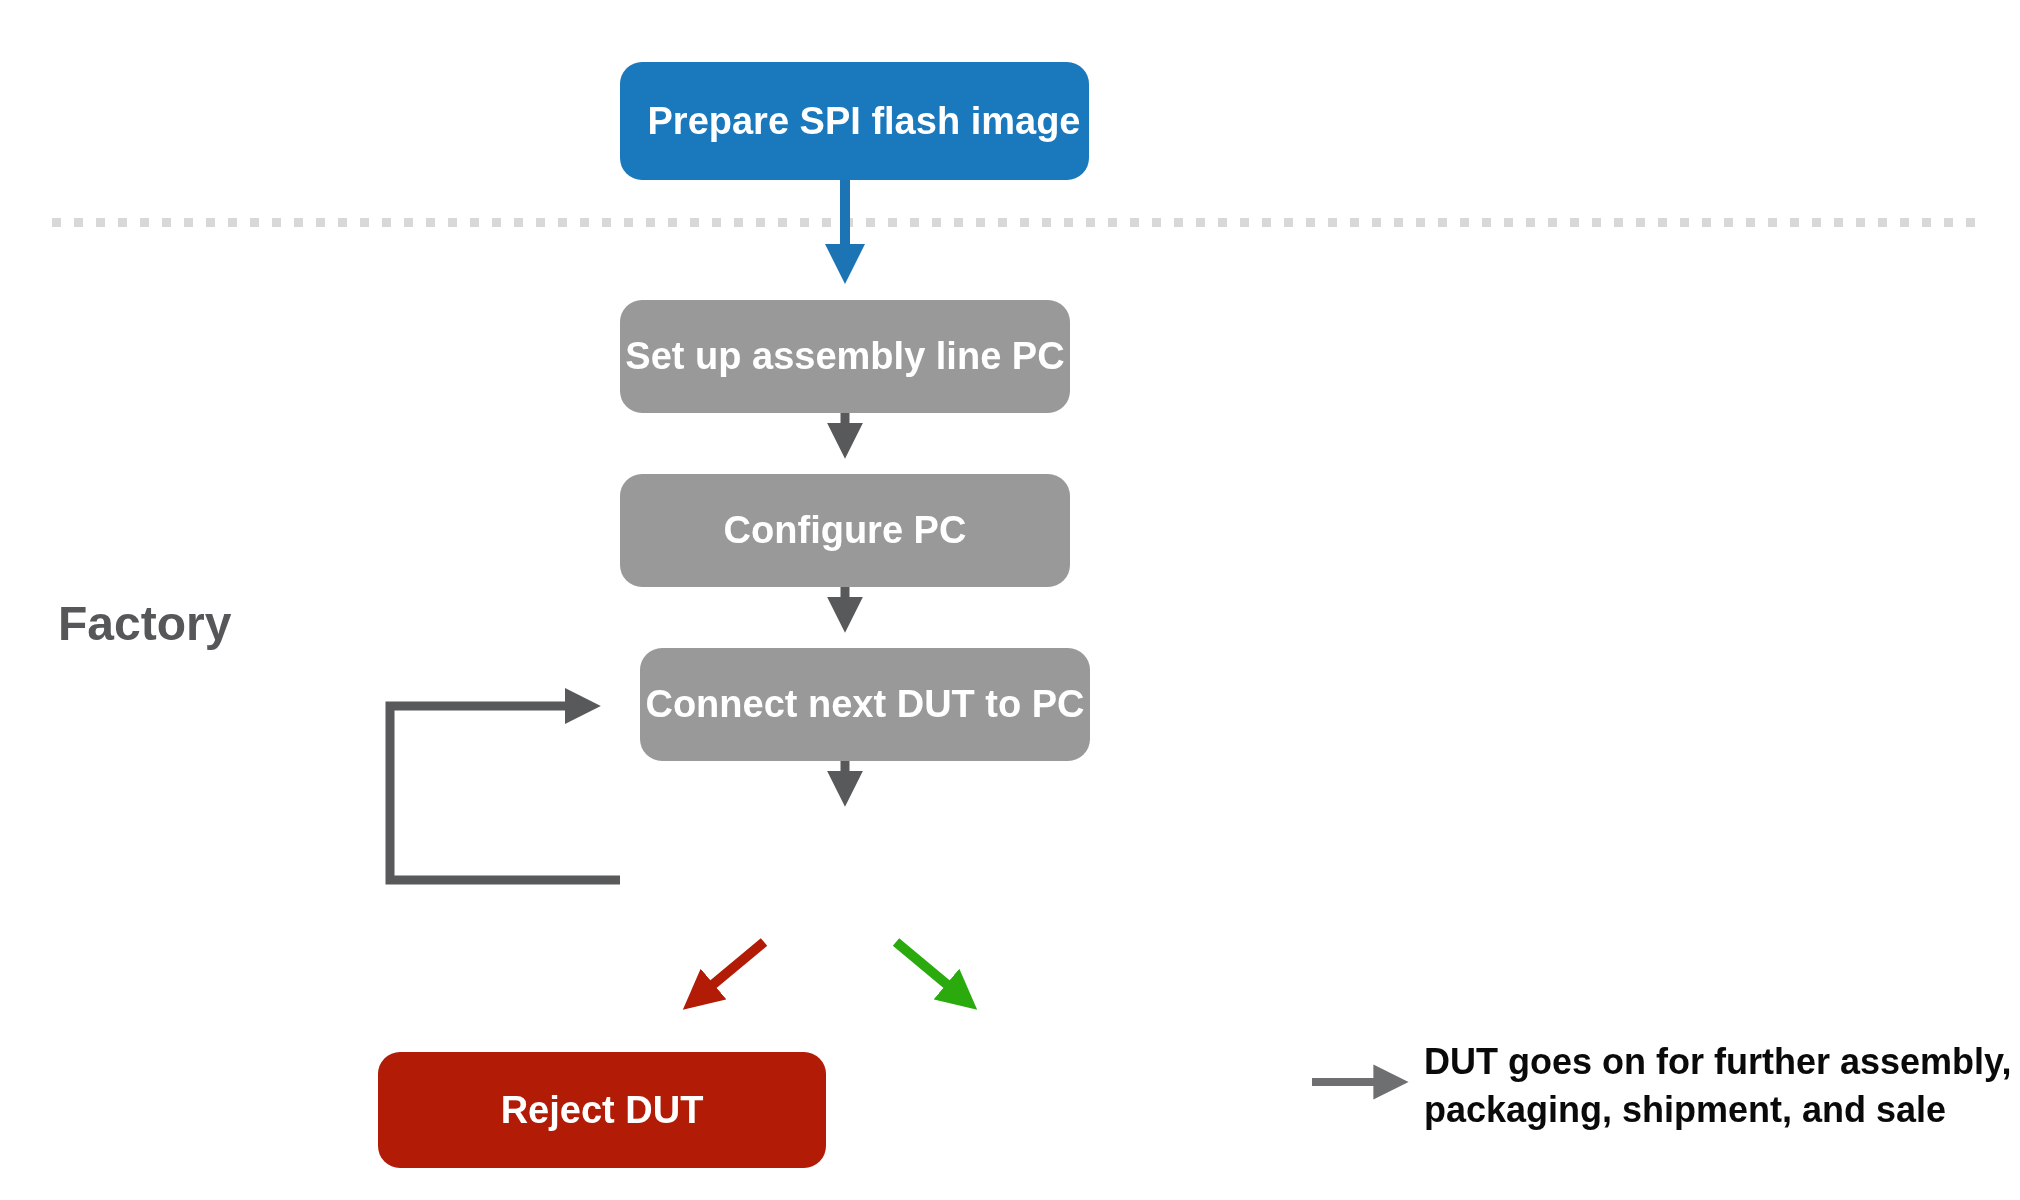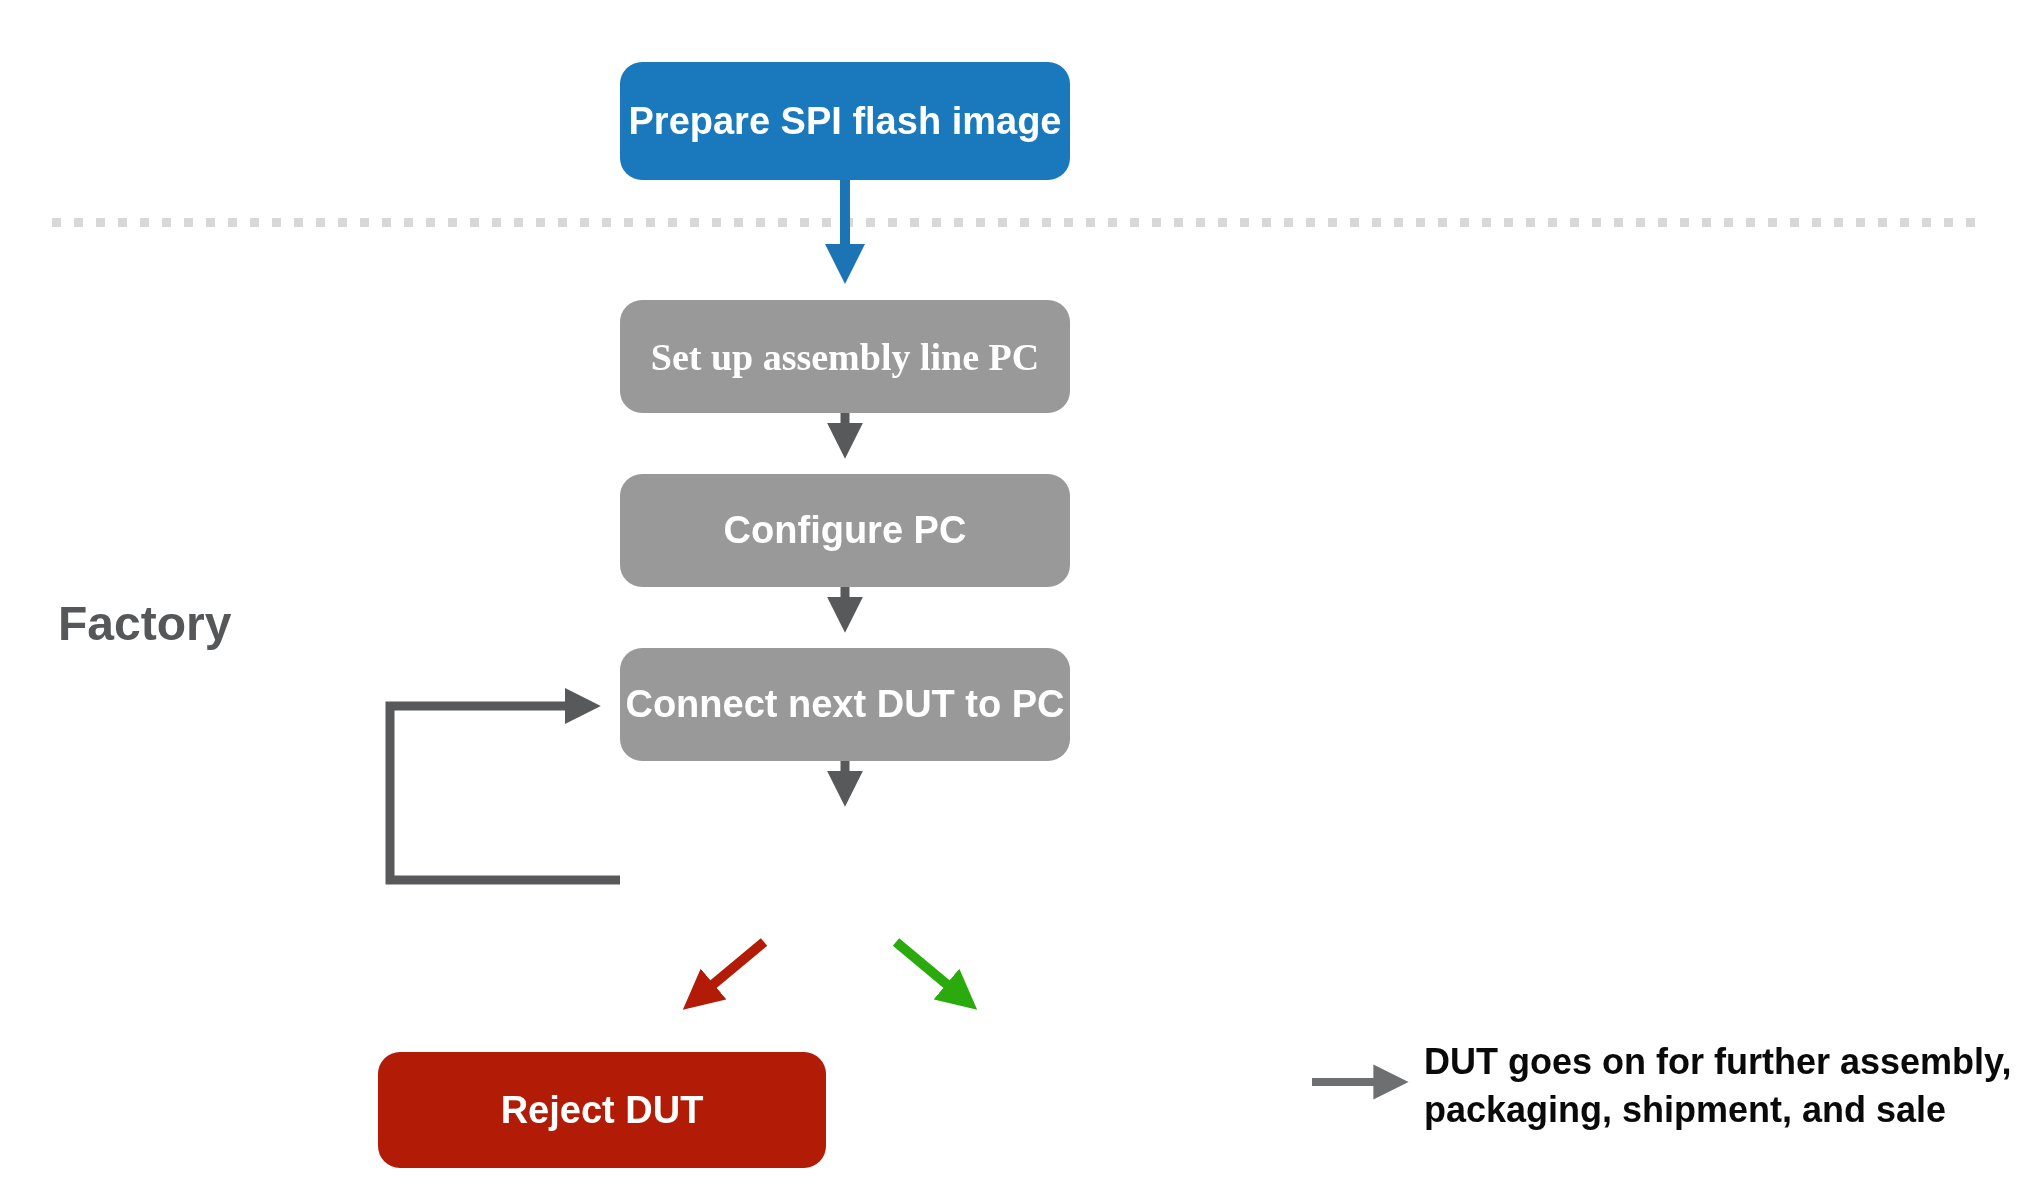--- a/index.html
+++ b/index.html
@@ -46,21 +46,21 @@
     display: flex;
     align-items: center;
     justify-content: center;
     color: #ffffff;
     font-size: 38px;
     font-weight: bold;
     text-align: center;
     background: #999999;
   }
   .node-prepare   { left: 620px; top: 62px;  width: 450px; height: 118px; background:#1a78bd; }
-  .node-setup     { left: 620px; top: 300px; width: 450px; height: 113px; font-family: Liberation Serif, serif; }
+  .node-setup     { left: 620px; top: 300px; width: 450px; height: 113px; }
   .node-configure { left: 620px; top: 474px; width: 450px; height: 113px; }
   .node-connect   { left: 620px; top: 648px; width: 450px; height: 113px; }
   .node-provision { left: 620px; top: 824px; width: 450px; height: 113px; }
   .node-reject    { left: 378px; top: 1024px; width: 448px; height: 116px; background:#b21b06; }
   .node-pass      { left: 860px; top: 1024px; width: 448px; height: 116px; background:#2baa0e; }
 
   
   svg.arrows {
     position: absolute;
     inset: 0;
@@ -120,33 +120,33 @@
 
     <polyline points="620,880 390,880 390,706 590,706" fill="none" stroke="#58595b" stroke-width="9" marker-end="url(#head-gray)"></polyline>
 
     <line x1="764" y1="942" x2="692" y2="1002" stroke="#b21b06" stroke-width="10" marker-end="url(#head-red)"></line>
 
     <line x1="896" y1="942" x2="968" y2="1002" stroke="#2baa0e" stroke-width="10" marker-end="url(#head-green)"></line>
 
     <line x1="1312" y1="1082" x2="1398" y2="1082" stroke="#6e6f71" stroke-width="8" marker-end="url(#head-mid)"></line>
   </svg>
 
-  <div class="node node-prepare" style="background: rgb(26, 120, 189);">
+  <div class="node node-prepare" style="background: rgb(26, 120, 189); padding-left: 19px;">
     <span>Prepare SPI flash image</span>
   </div>
 
   <div class="node node-setup" style="background: rgb(153, 153, 153);">
     <span>Set up assembly line PC</span>
   </div>
 
   <div class="node node-configure" style="background: rgb(153, 153, 153);">
     <span>Configure PC</span>
   </div>
 
-  <div class="node node-connect" style="background: rgb(153, 153, 153);">
+  <div class="node node-connect" style="background: rgb(153, 153, 153); margin-left: 20px;">
     <span>Connect next DUT to PC</span>
   </div>
 
 
   <div class="node node-reject" style="background: rgb(178, 27, 6); margin-top: 28px;">
     <span>Reject DUT</span>
   </div>
 
 
   <div class="outcome-note">

